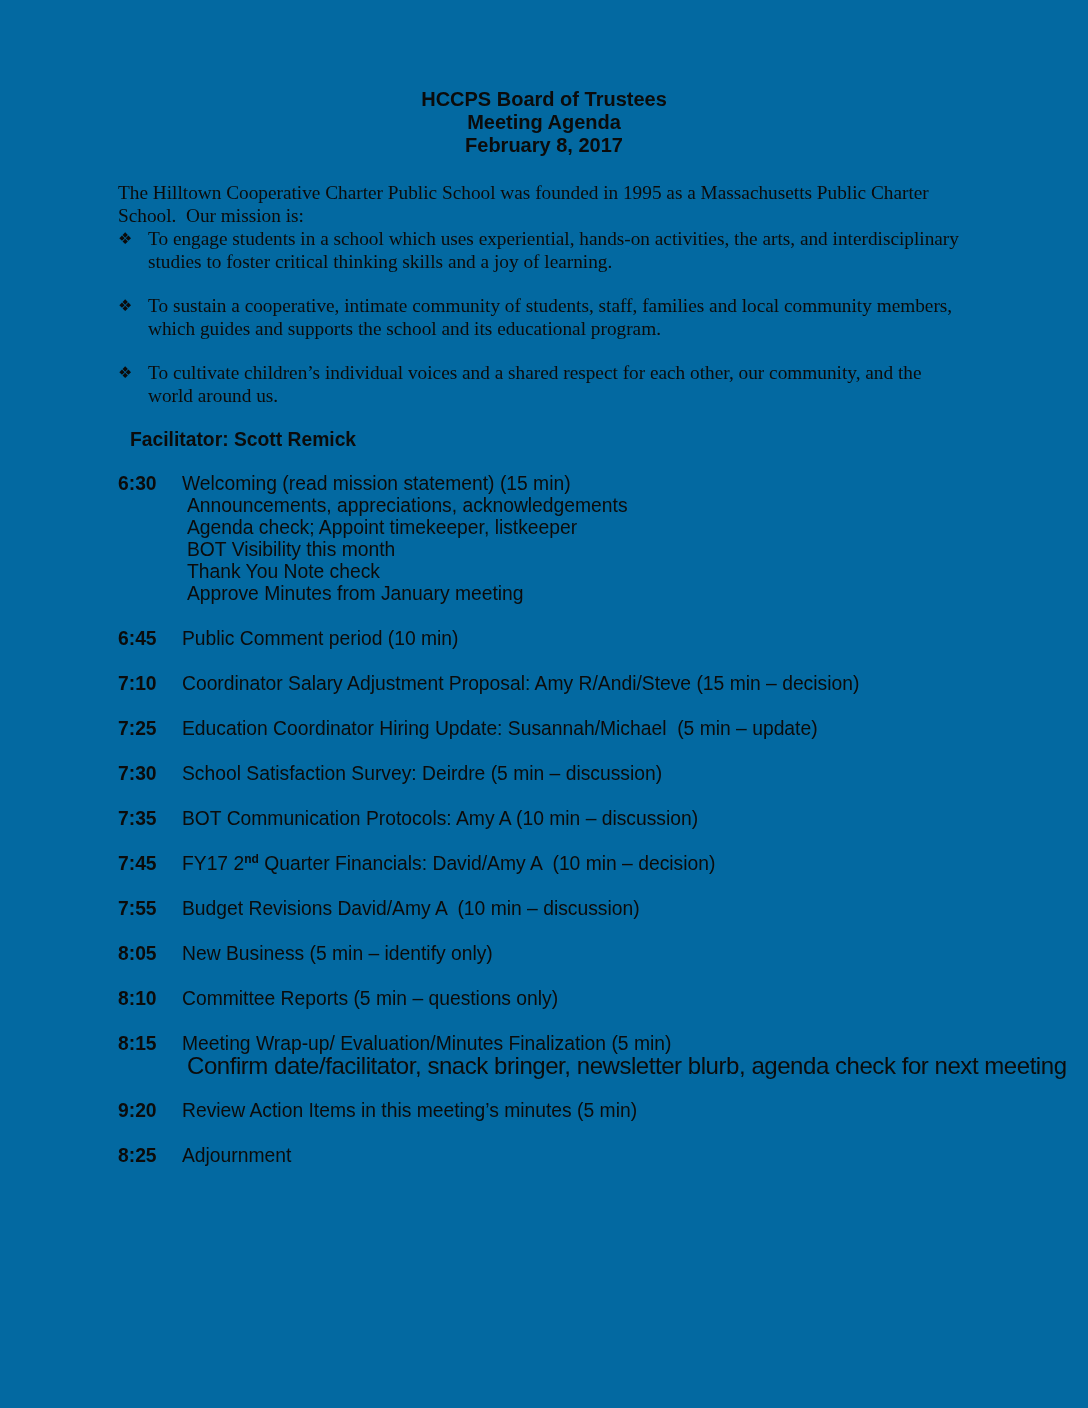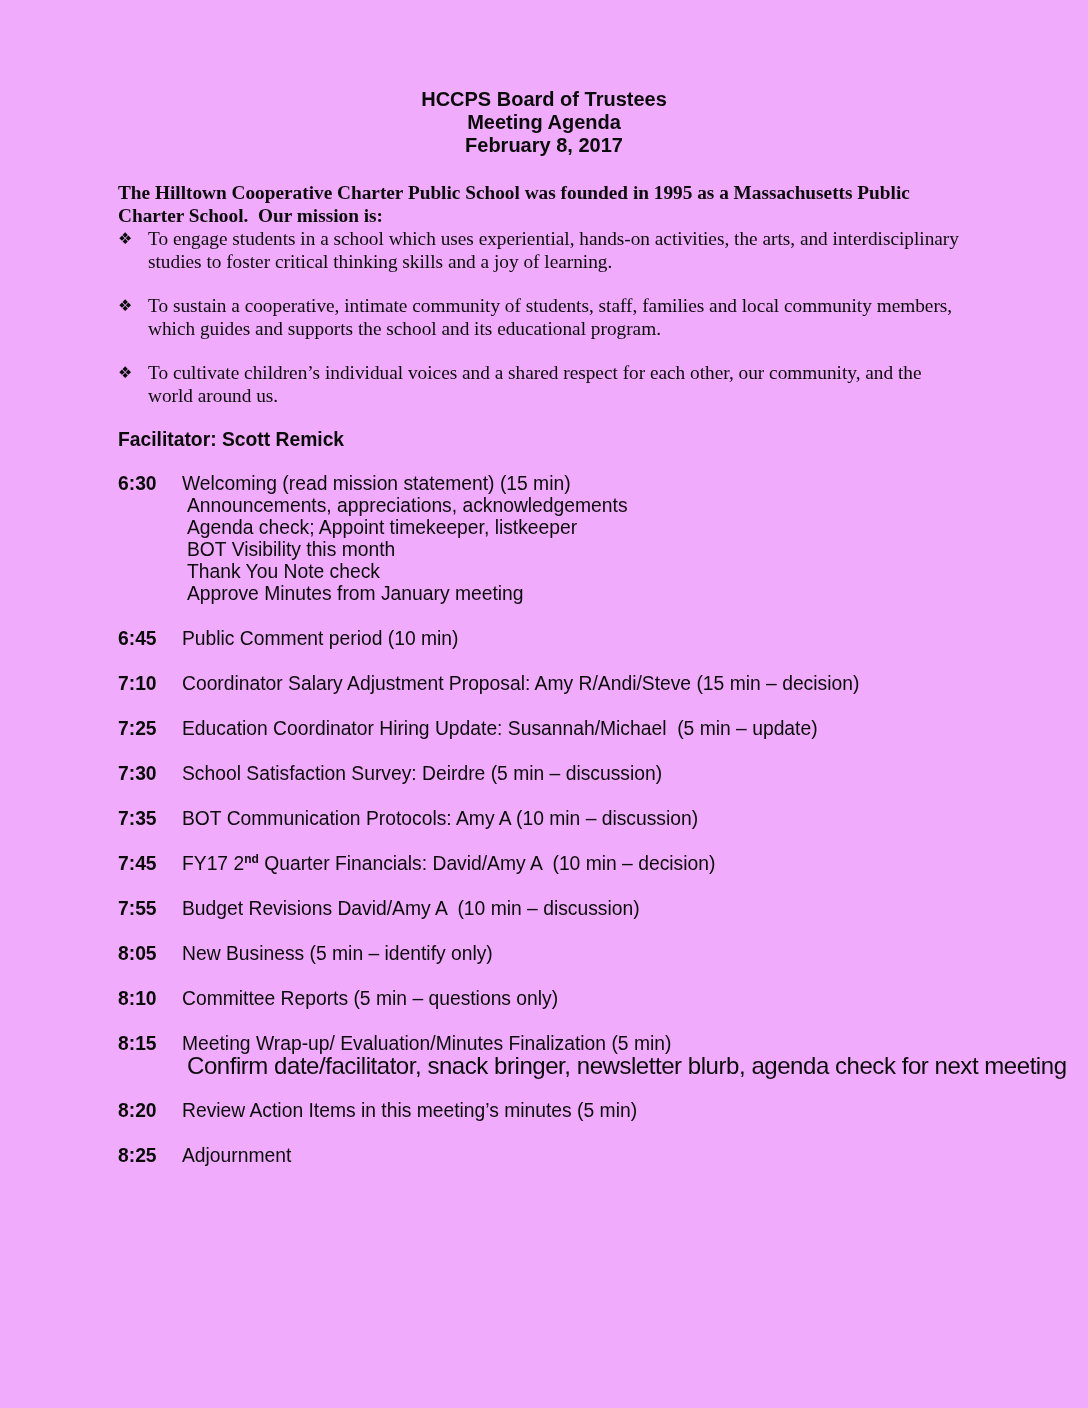--- a/index.html
+++ b/index.html
@@ -1,58 +1,57 @@
 <!DOCTYPE html>
 <html><head>
 <meta charset="utf-8">
 <style>
   html, body { margin: 0; padding: 0; background: #ffffff; }
   .page {
     position: relative;
     width: 1088px;
     height: 1408px;
     margin: 0 auto;
-    background: #f0abfc;
+    background: #0369a1;
     color: #0b0b0b;
     box-sizing: border-box;
     padding: 88px 118px 0 118px;
     font-family: "Liberation Serif", serif;
     overflow: hidden;
   }
   
   .doc-header {
     text-align: center;
     font-family: "Liberation Sans", sans-serif;
     font-weight: bold;
     font-size: 20px;
     line-height: 23px;
   }
   
   .intro-para {
     margin: 24px 0 0 0;
     font-size: 19.3px;
     line-height: 23px;
     white-space: pre-wrap;
-    font-weight: bold;
   }
   .mission-list { margin: 0; padding: 0; list-style: none; }
   .mission-item {
     display: flex;
     font-size: 19.3px;
     line-height: 23px;
     margin: 0 0 21px 0;
   }
   .mission-bullet {
     flex: 0 0 30px;
     font-size: 16px;
     line-height: 23px;
   }
   .mission-text { flex: 1; white-space: pre-wrap; }
   .facilitator {
-    margin: 0 0 22px 0;
+    margin: 0 0 22px 12px;
     font-family: "Liberation Sans", sans-serif;
     font-weight: bold;
     font-size: 19.3px;
     line-height: 23px;
   }
   
   .agenda { font-family: "Liberation Sans", sans-serif; }
   .agenda-item {
     display: flex;
     font-size: 19.3px;
@@ -177,21 +176,21 @@
       <div class="agenda-item">
         <span class="agenda-time">8:15</span>
         <div class="agenda-body">
           <div class="agenda-line"><span class="bold">Meeting Wrap-up/ Evaluation/Minutes Finalization</span><span class="normal"> (5 min)</span></div>
           <div class="agenda-subs">
             <div class="agenda-sub condensed">Confirm date/facilitator, snack bringer, newsletter blurb, agenda check for next meeting</div>
           </div>
         </div>
       </div>
       <div class="agenda-item">
-        <span class="agenda-time">8:20</span>
+        <span class="agenda-time">9:20</span>
         <div class="agenda-body">
           <div class="agenda-line"><span class="bold">Review Action Items in this meeting’s minutes</span><span class="normal"> (5 min)</span></div>
         </div>
       </div>
       <div class="agenda-item">
         <span class="agenda-time">8:25</span>
         <div class="agenda-body">
           <div class="agenda-line"><span class="bold">Adjournment</span></div>
         </div>
       </div>

